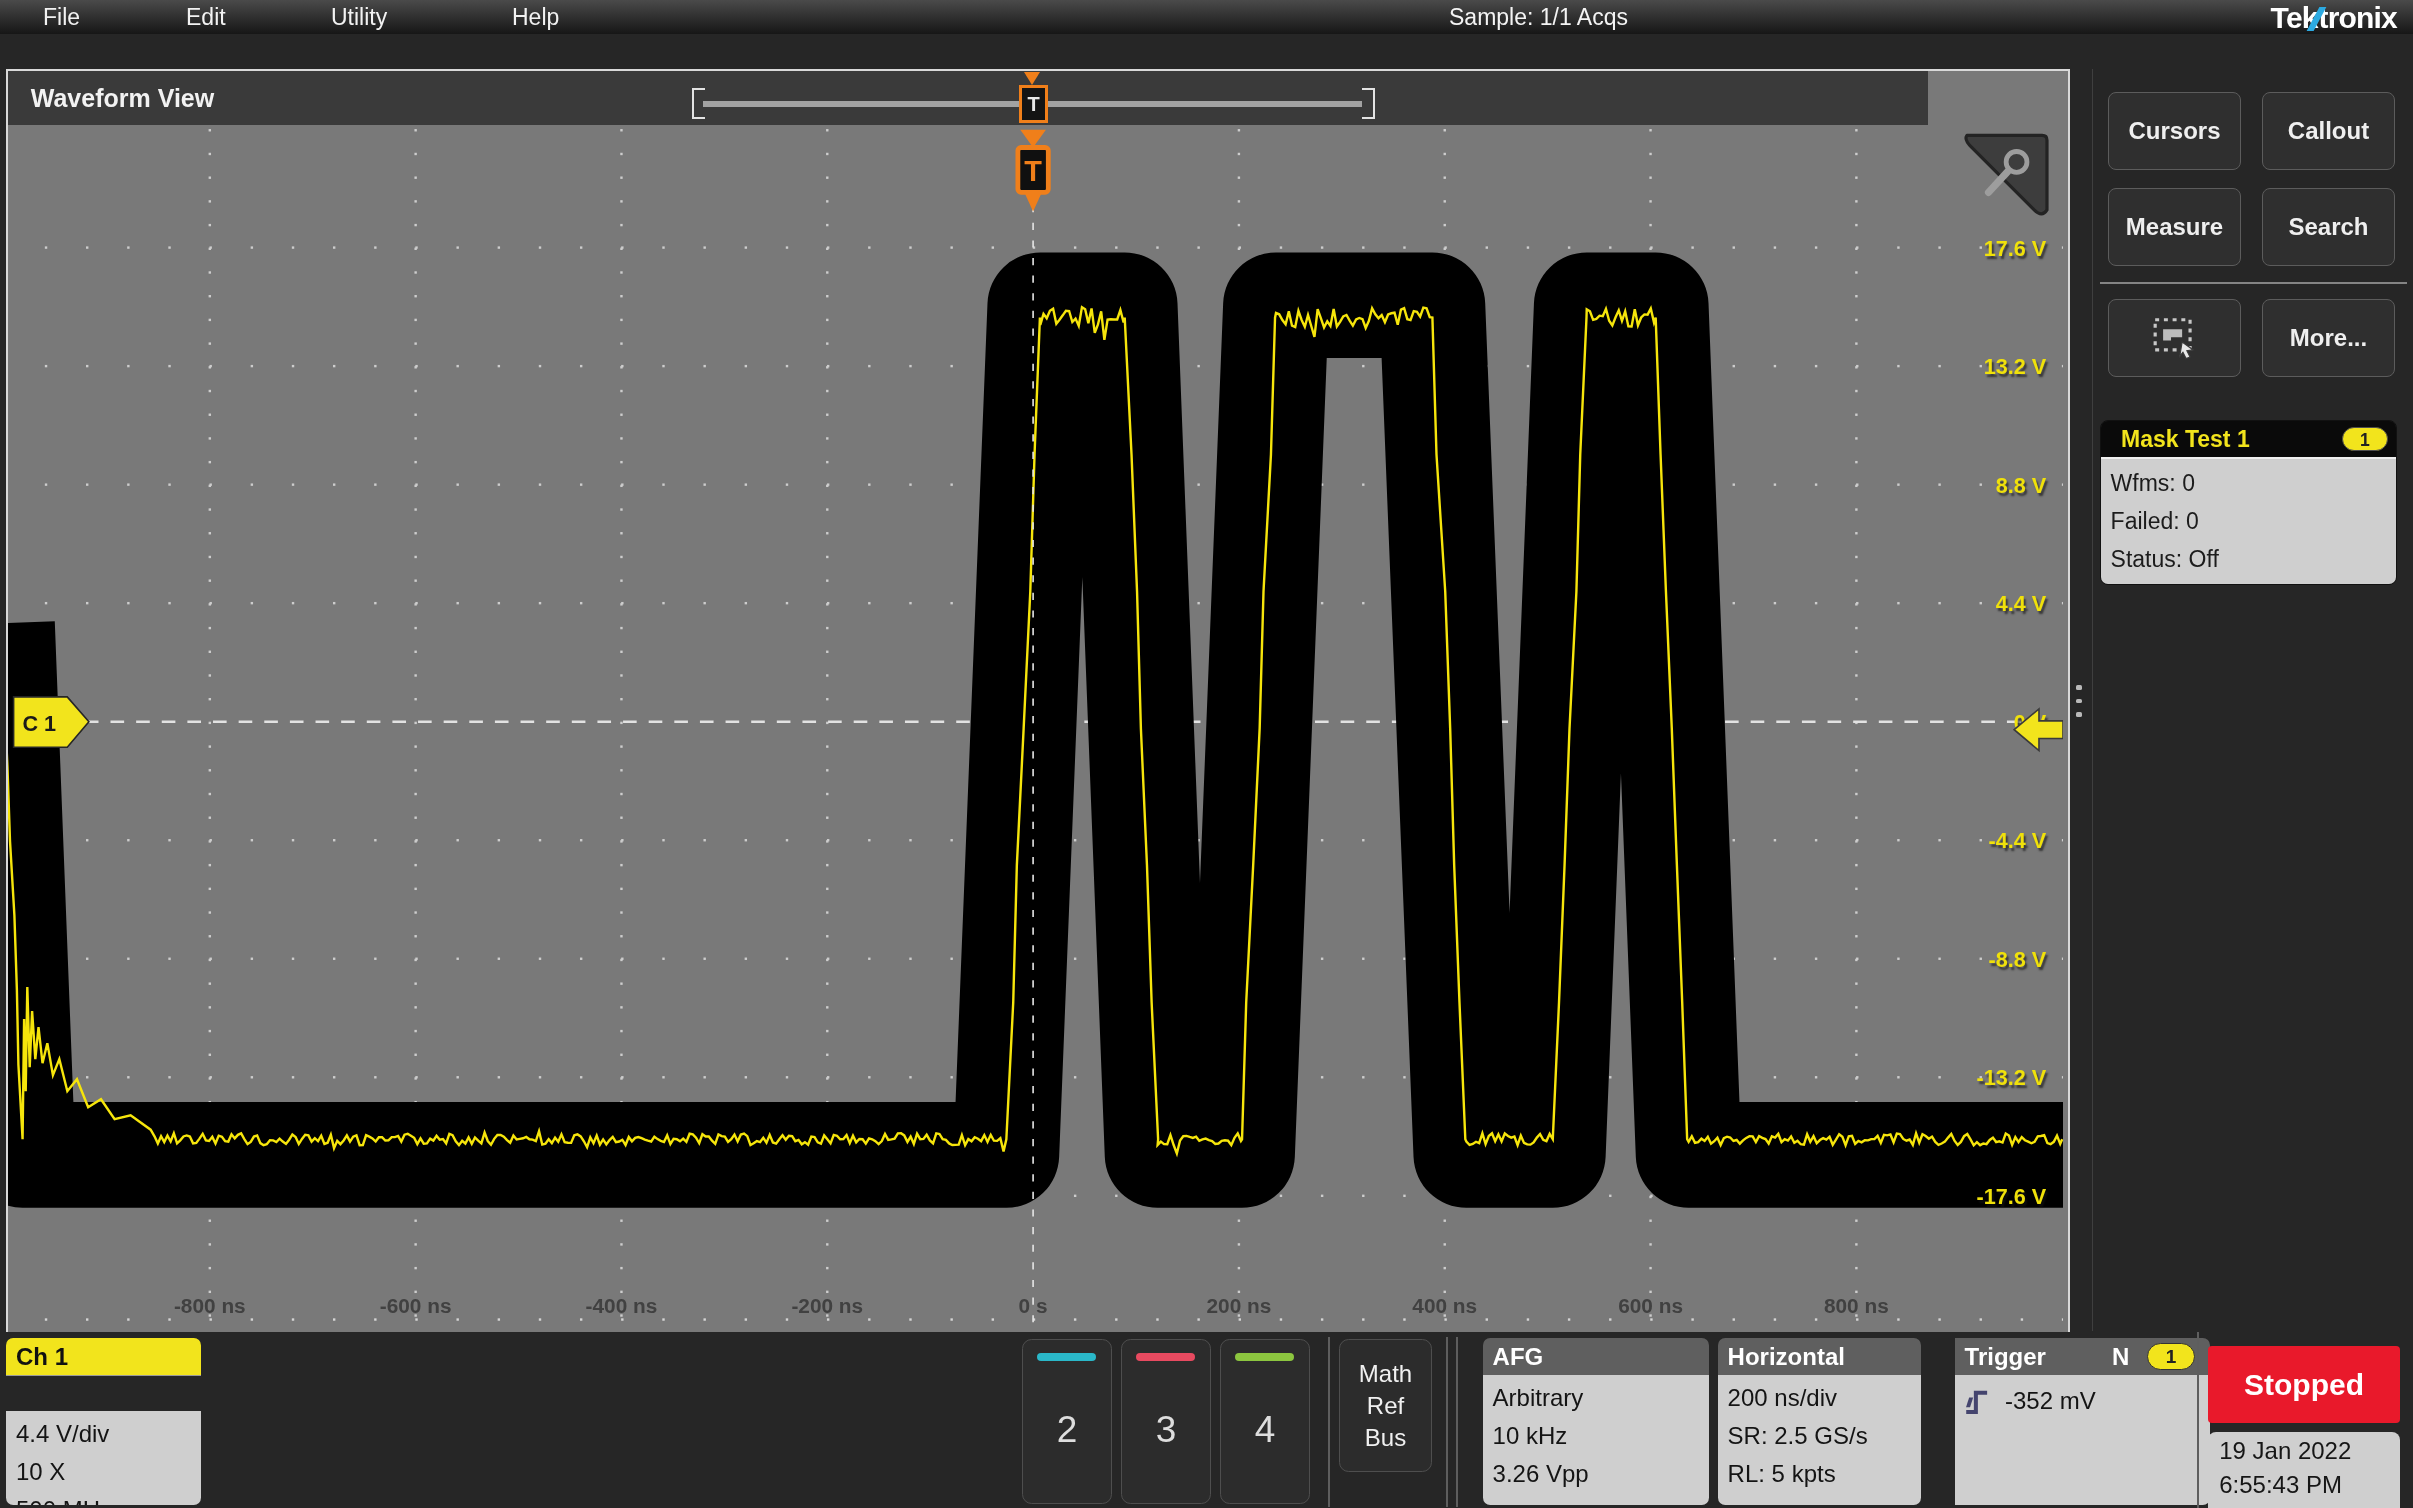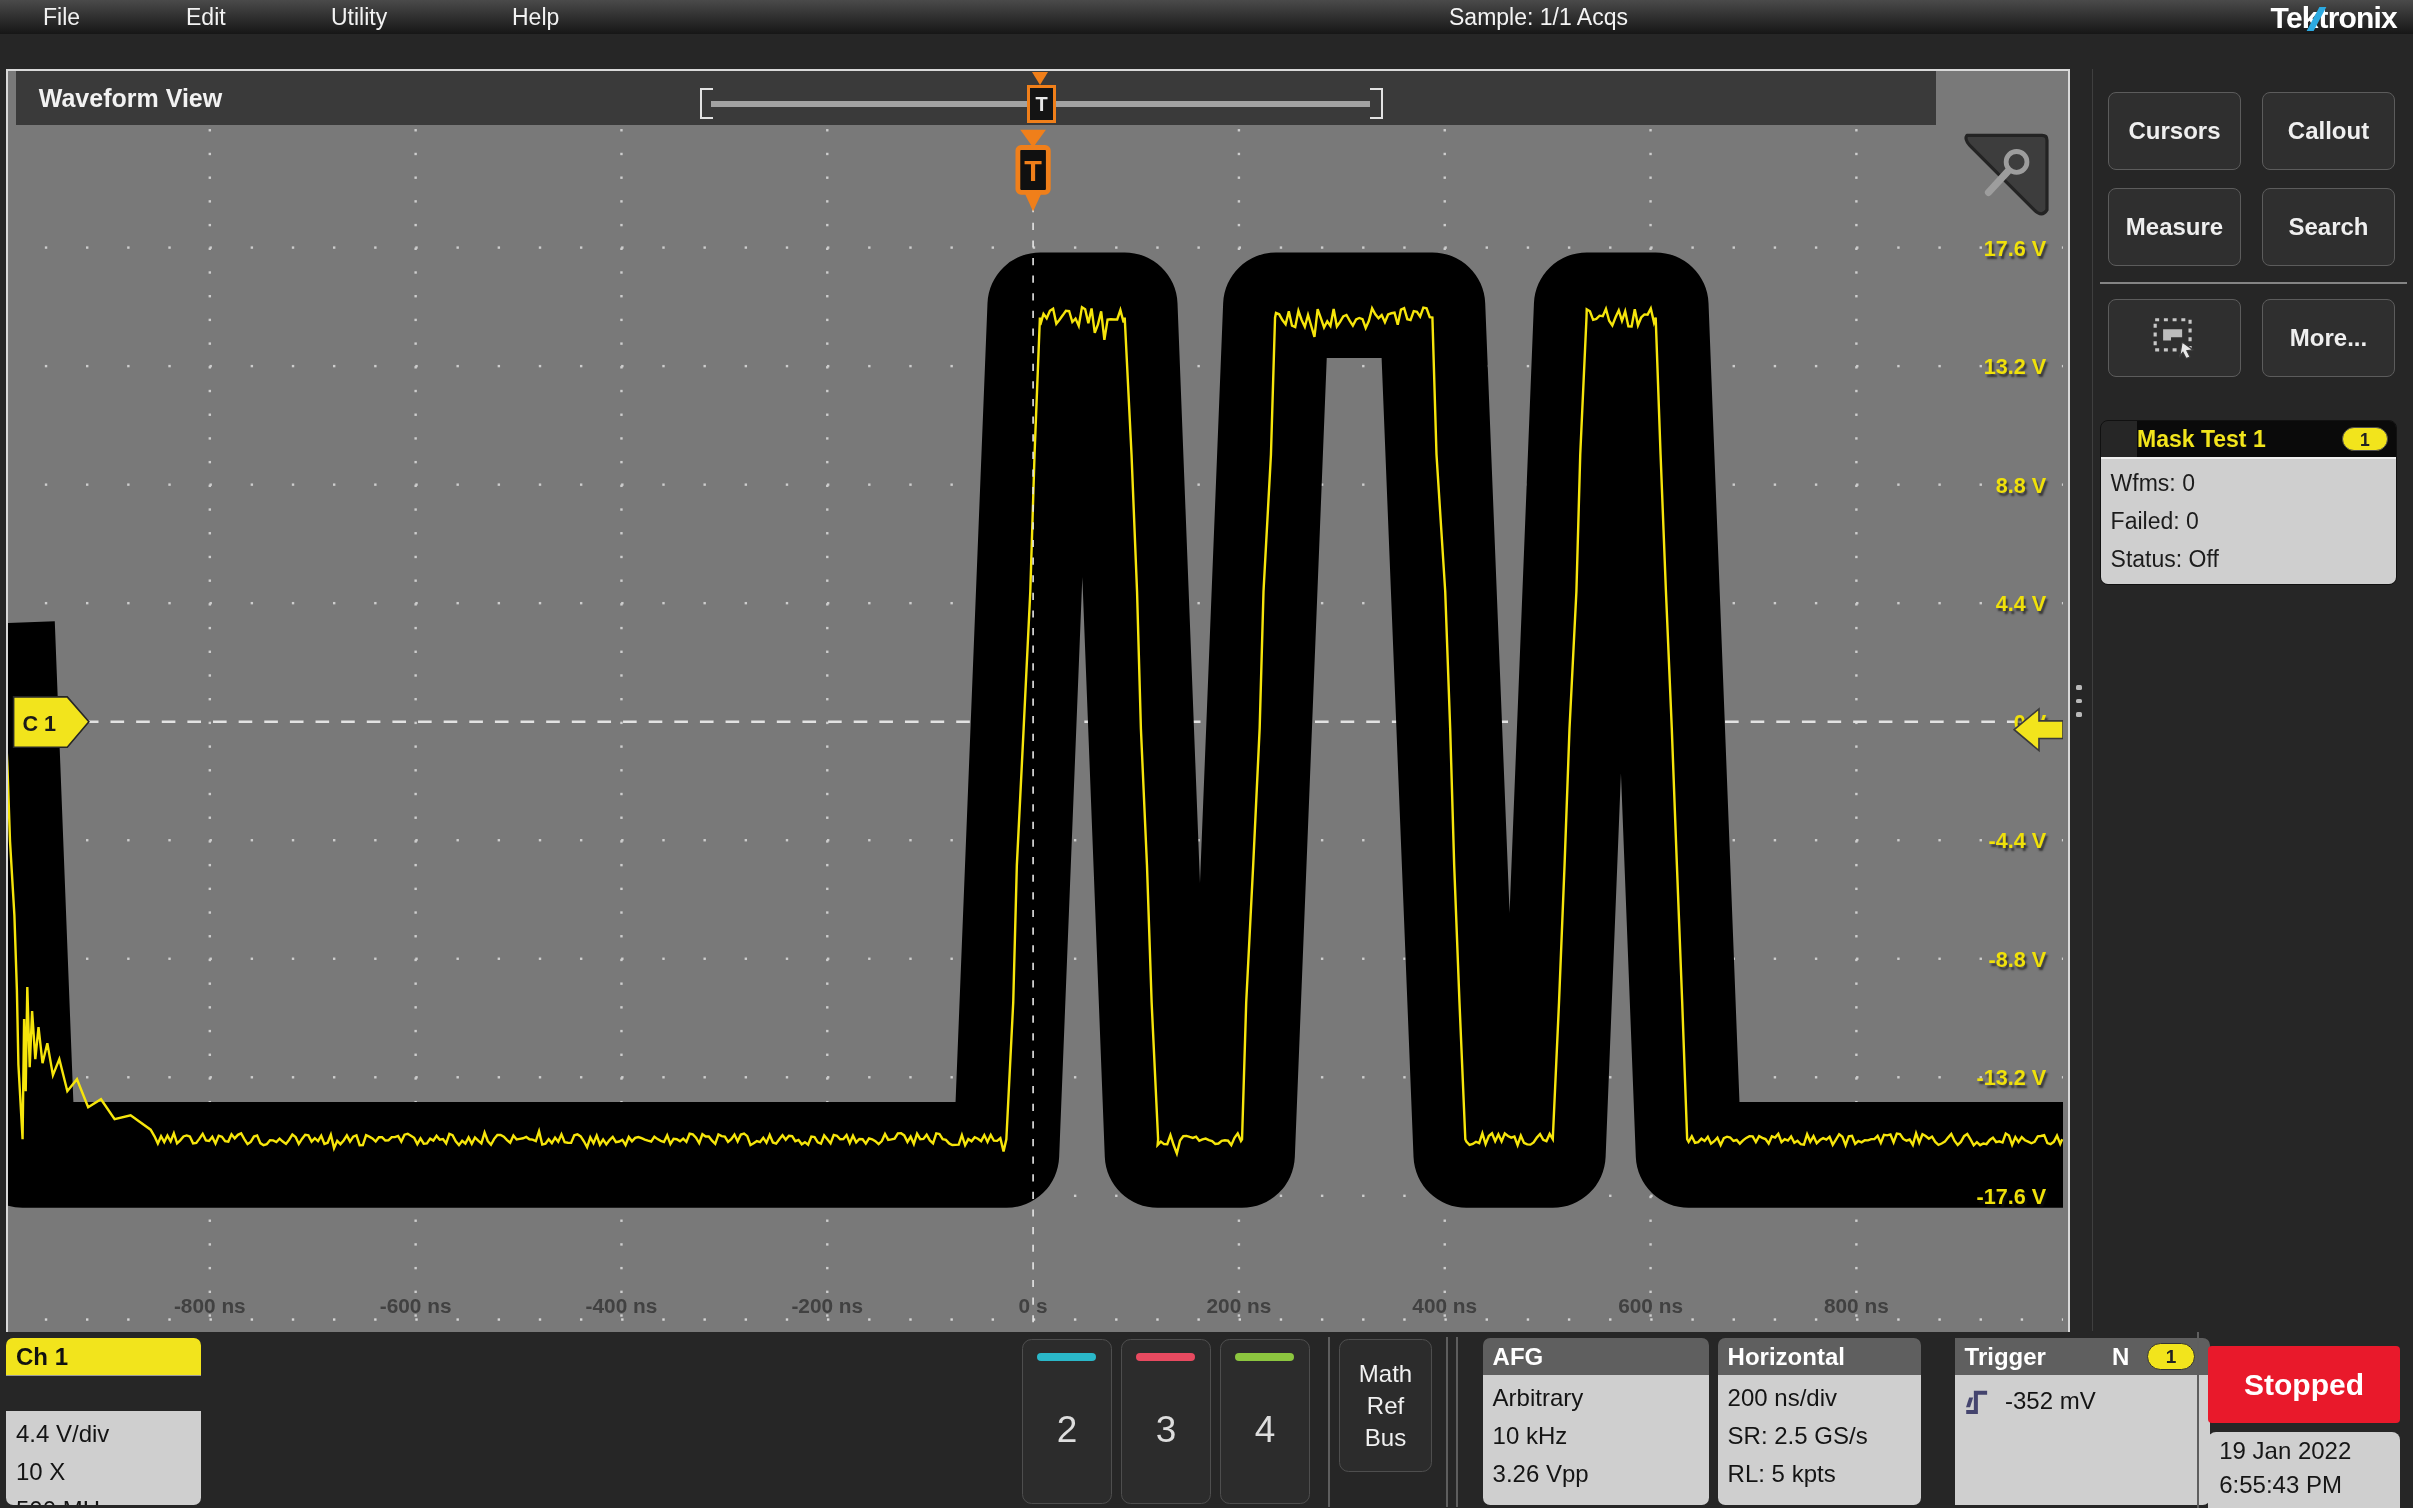--- a/index.html
+++ b/index.html
@@ -9,21 +9,21 @@
   #menubar{position:absolute;left:0;top:0;width:2413px;height:34px;
     background:linear-gradient(#4a4a4a,#161616);color:#f2f2f2;font-size:23px;}
   .menu-item{position:absolute;top:0;line-height:34px;cursor:default;}
   #sample-status{position:absolute;left:1449px;top:0;line-height:34px;color:#f4f4f4;}
   #brand{position:absolute;right:16px;top:0.8px;font-weight:bold;font-size:30px;color:#fff;letter-spacing:-0.8px;}
   #brand .slash{display:inline-block;width:7.2px;height:24px;background:#2caae2;transform:skewX(-28deg);margin:0 -1.6px -3.2px -4.8px;}
 
   
   #wave-container{position:absolute;left:6.4px;top:69px;width:2060px;height:1262px;
     border:2.4px solid #d9d9d9;background:#797979;box-sizing:content-box;}
-  #wave-header{position:absolute;left:8px;top:0;width:1920px;height:54px;background:#3a3a3a;}
+  #wave-header{position:absolute;left:0;top:0;width:1920px;height:54px;background:#3a3a3a;}
   #wave-title{position:absolute;left:22.4px;top:0;line-height:54px;color:#f2f2f2;font-size:25px;font-weight:600;}
   .pos-bracket{position:absolute;top:17px;width:10.4px;height:27px;border:2.4px solid #e3e3e3;}
   #bracket-left{left:684px;border-right:none;}
   #bracket-right{left:1354px;border-left:none;}
   #pos-bar{position:absolute;left:695px;top:30px;width:659px;height:6.4px;background:#a2a2a2;}
   #pos-trig-arrow{position:absolute;left:1016px;top:0.8px;width:0;height:0;
     border-left:8.8px solid transparent;border-right:8.8px solid transparent;border-top:13px solid #f07f1a;}
   #pos-trig-flag{position:absolute;left:1011px;top:14.4px;width:22.4px;height:32px;background:#141414;
     border:3.2px solid #f07f1a;color:#e8e8e8;font-size:20px;font-weight:bold;text-align:center;line-height:32px;}
 
@@ -37,21 +37,21 @@
   #drag-handle div{width:6.4px;height:4.8px;background:#b9b9b9;border-radius:1.6px;margin-bottom:8.8px;}
   #panel-divider{position:absolute;left:2092px;top:69px;width:0.8px;height:1262px;background:#3f3f3f;}
 
   
   .side-btn{position:absolute;width:133px;height:78px;background:#2f2f2f;border:1.6px solid #5c5c5c;
     border-radius:8px;color:#efefef;font-size:24px;font-weight:600;text-align:center;cursor:pointer;
     display:flex;align-items:center;justify-content:center;box-sizing:border-box;}
   #rp-divider{position:absolute;left:2100px;top:282px;width:307px;height:1.6px;background:#848484;}
   #mask-panel{position:absolute;left:2100px;top:420px;width:295px;height:163px;border-radius:8px;overflow:hidden;border:1.6px solid #111;}
   #mask-header{position:relative;height:36px;background:#0a0a0a;color:#f2e41c;font-size:23px;font-weight:bold;
-    line-height:36px;padding-left:0;margin-left:36px;}
+    line-height:36px;padding-left:20px;}
   #mask-badge{position:absolute;right:8px;top:5.6px;width:46px;height:24px;background:#f2e41c;border:1.6px solid #4e4e4e;
     border-radius:13px;color:#222;font-size:17.6px;font-weight:bold;text-align:center;line-height:24px;box-sizing:border-box;}
   #mask-body{height:127px;background:#cfcfcf;border-top:2.4px solid #efefef;color:#1c1c1c;font-size:23px;
     padding:4.8px 0 0 9.6px;line-height:38px;}
 
   
   #bottombar{position:absolute;left:0;top:1332px;width:2413px;height:177px;background:#262626;}
   .badge{position:absolute;border-radius:7.2px;overflow:hidden;}
   .badge .bhead{height:37px;font-size:24px;font-weight:bold;line-height:37px;padding-left:9.6px;}
   .badge .bbody{background:#cfcfcf;color:#141414;font-size:24px;line-height:38px;padding:3.2px 0 0 9.6px;}

